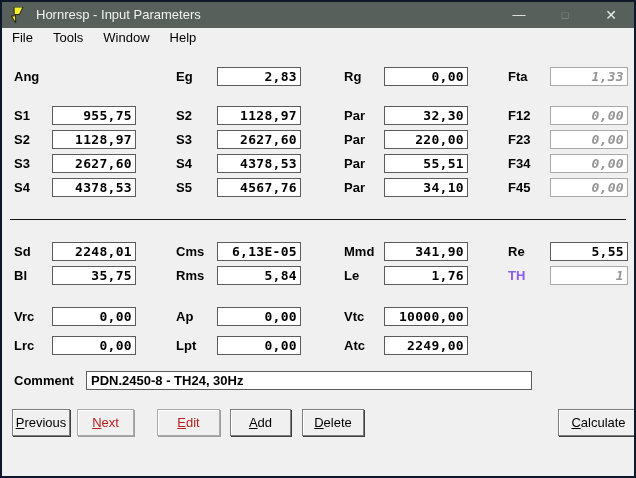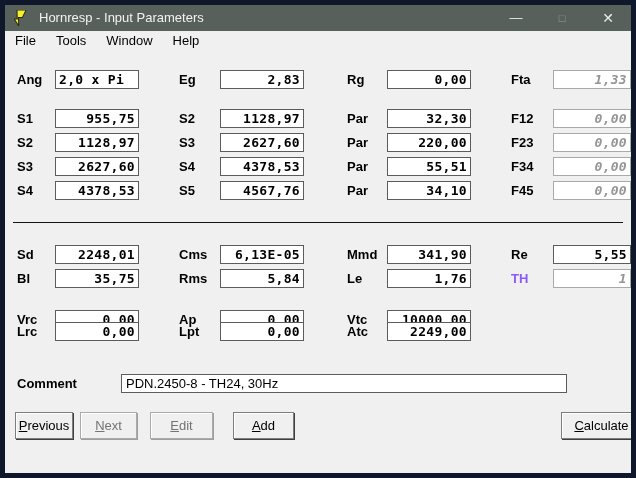--- a/index.html
+++ b/index.html
@@ -1,19 +1,19 @@
 <!DOCTYPE html>
 <html><head>
 <meta charset="utf-8">
 <style>
   html,body{margin:0;padding:0;background:#d4d4d4;}
   *{box-sizing:border-box;}
   .window{
     position:relative;width:636px;height:478px;background:#f0f0f0;
-    border:5px solid #0f172a;overflow:hidden;
+    border:2px solid #0f172a;overflow:hidden;
     font-family:"Liberation Sans",sans-serif;
   }
   
   .titlebar{position:absolute;top:0;left:0;right:0;height:26px;background:#57605a;}
   .app-icon{position:absolute;left:9px;top:5px;width:16px;height:16px;}
   .title-text{position:absolute;left:34px;top:0;line-height:26px;font-size:13px;color:#f2f2f2;}
   .winbtn{position:absolute;top:0;width:46px;height:26px;text-align:center;line-height:26px;color:#ececec;font-size:13px;cursor:default;}
   .winbtn.max{color:#96a098;font-size:11px;}
   .winbtn.min{right:92px;} .winbtn.max{right:46px;} .winbtn.close{right:0;font-size:14px;}
   
@@ -26,31 +26,31 @@
     position:absolute;height:19px;background:#fff;border:1px solid #5c5c5c;
     font-family:"DejaVu Sans Mono",monospace;font-size:13px;font-weight:bold;color:#000;
     text-align:right;padding:0 3px;letter-spacing:0.3px;outline:none;
   }
   .fld.dis{color:#949494;border-color:#a9a9a9;font-style:italic;}
   .fld.lft{text-align:left;}
   .fld.sans{font-family:"Liberation Sans",sans-serif;letter-spacing:0;text-align:left;padding:0 4px;}
   .lx1{left:12px}.lx2{left:174px}.lx3{left:342px}.lx4{left:506px}
   .fx1{left:50px;width:84px}.fx2{left:215px;width:84px}.fx3{left:382px;width:84px}.fx4{left:548px;width:78px}
   .ry-ang{top:65px}.ry-1{top:104px}.ry-2{top:128px}.ry-3{top:152px}.ry-4{top:176px}
-  .ry-sd{top:240px}.ry-bl{top:264px}.ry-vrc{top:305px}.ry-lrc{top:317px}.ry-cm{top:369px}
+  .ry-sd{top:240px}.ry-bl{top:264px}.ry-vrc{top:305px}.ry-lrc{top:334px}.ry-cm{top:369px}
   .divider{position:absolute;left:8px;right:8px;top:217px;height:0;border-top:1px solid #141414;}
   
   .btn{
     position:absolute;top:407px;height:27px;background:#f0f0f0;
     border:1px solid #7d7d7d;box-shadow:1px 1px 0 #3f3f3f, inset 1px 1px 0 #ffffff;
     font-size:13px;color:#000;text-align:center;padding:0;cursor:default;
   }
   .btn > span{display:block;line-height:24px;}
   .btn > span::first-letter{text-decoration:underline;}
-  .btn.disabled{color:#737373;border-color:#aaaaaa;box-shadow:1px 1px 0 #9e9e9e, inset 1px 1px 0 #ffffff;}
+  .btn.disabled{color:#b91c1c;border-color:#aaaaaa;box-shadow:1px 1px 0 #9e9e9e, inset 1px 1px 0 #ffffff;}
   .record{
     position:absolute;top:407px;left:388px;width:134px;height:27px;background:#fff;
     border:1px solid #3f3f3f;font-size:14px;font-weight:bold;line-height:25px;text-align:center;
   }
   
   .statusbar{
     position:absolute;left:1px;right:1px;top:451px;height:25px;background:#f0f0f0;
     border:1px solid #9b9b9b;font-size:13px;line-height:23px;padding-left:6px;color:#000;
   }
 </style>
@@ -70,21 +70,20 @@
   </div>
 
   <div class="menubar">
     <span class="menuitem">File</span>
     <span class="menuitem">Tools</span>
     <span class="menuitem">Window</span>
     <span class="menuitem">Help</span>
   </div>
 
   <span class="lbl lx1 ry-ang">Ang</span>
-  <input class="fld fx1 ry-ang lft" readonly="" value="2,0 x Pi" style="">
   <span class="lbl lx2 ry-ang">Eg</span>
   <input class="fld fx2 ry-ang" readonly="" value="2,83" style="">
   <span class="lbl lx3 ry-ang">Rg</span>
   <input class="fld fx3 ry-ang" readonly="" value="0,00" style="">
   <span class="lbl lx4 ry-ang">Fta</span>
   <input class="fld fx4 ry-ang dis" readonly="" value="1,33" style="">
 
   <span class="lbl lx1 ry-1">S1</span>
   <input class="fld fx1 ry-1" readonly="" value="955,75" style="">
   <span class="lbl lx2 ry-1">S2</span>
@@ -149,32 +148,35 @@
   <input class="fld fx3 ry-vrc" readonly="" value="10000,00" style="">
 
   <span class="lbl lx1 ry-lrc">Lrc</span>
   <input class="fld fx1 ry-lrc" readonly="" value="0,00" style="">
   <span class="lbl lx2 ry-lrc">Lpt</span>
   <input class="fld fx2 ry-lrc" readonly="" value="0,00" style="">
   <span class="lbl lx3 ry-lrc">Atc</span>
   <input class="fld fx3 ry-lrc" readonly="" value="2249,00" style="">
 
   <span class="lbl lx1 ry-cm">Comment</span>
-  <input class="fld ry-cm sans" style="left: 84px; width: 446px; font-weight: normal; margin-left: 32px;" readonly="" value="PDN.2450-8 - TH24, 30Hz">
+  <input class="fld ry-cm sans" style="left: 84px; width: 446px; font-weight: bold;" readonly="" value="PDN.2450-8 - TH24, 30Hz">
 
   <button class="btn" style="left:10px;width:58px;">
       <span>Previous</span>
     </button>
   <button class="btn disabled" style="left:75px;width:57px;">
       <span>Next</span>
     </button>
-  <button class="btn disabled" style="left:145px;width:63px;">
+  <button class="btn disabled" style="left:155px;width:63px;">
       <span>Edit</span>
     </button>
   <button class="btn" style="left:228px;width:61px;">
       <span>Add</span>
+    </button>
+  <button class="btn" style="left:300px;width:62px;">
+      <span>Delete</span>
     </button>
   <button class="btn" style="left:556px;width:81px;">
       <span>Calculate</span>
     </button>
 
 
 </div>
 
 </body></html>

